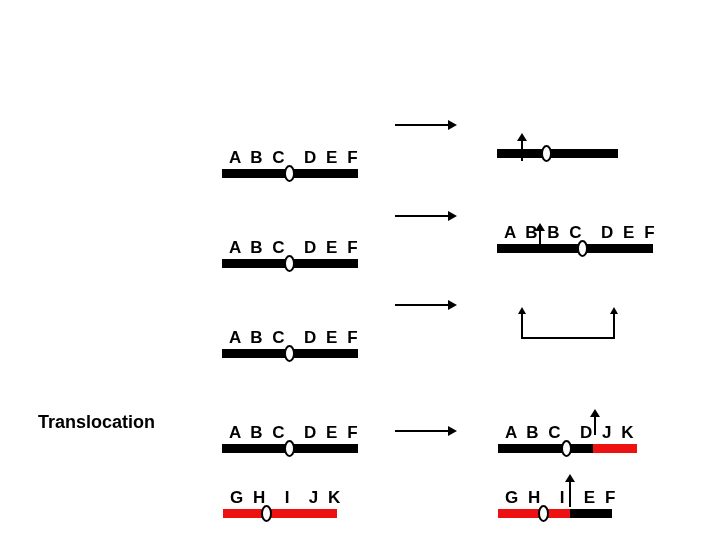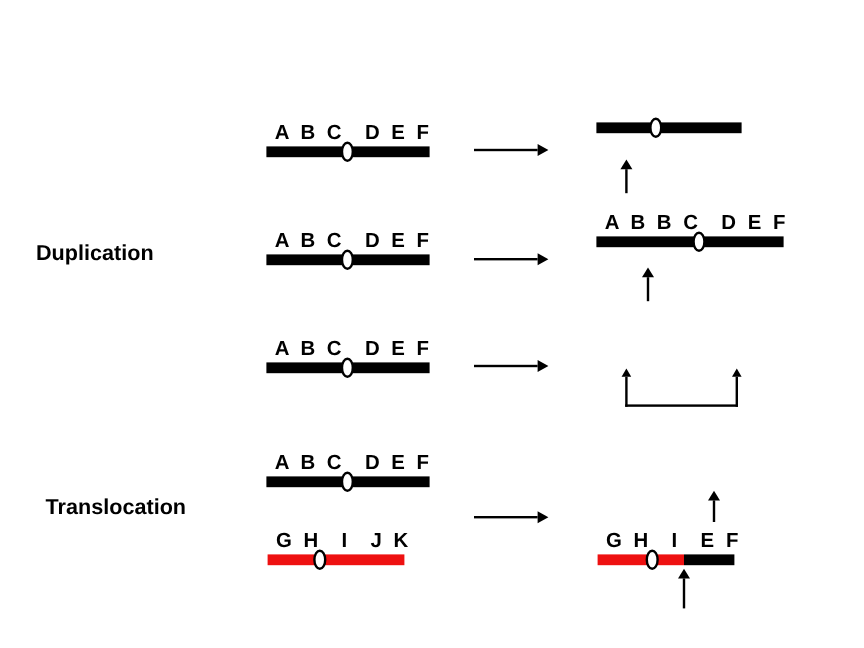--- a/index.html
+++ b/index.html
@@ -8,21 +8,21 @@
     font-family:"Liberation Sans", sans-serif;color:#000;
   }
   .title{
     position:absolute;left:14px;top:22px;margin:0;
     font-size:23px;font-weight:bold;white-space:nowrap;letter-spacing:0px;
   }
   .row-label{
     position:absolute;font-size:18px;font-weight:bold;white-space:nowrap;
   }
   
-  .chrom{position:absolute;}
+  .chrom{position:absolute;margin-top:47px;}
   .letters{
     font-size:17px;font-weight:bold;line-height:20px;white-space:pre;
     word-spacing:5px;padding-left:7px;height:20px;
   }
   .bar{position:relative;margin-top:1px;height:9px;display:flex;}
   .seg{height:9px;display:block;}
   .seg.black{background:#000000;}
   .seg.red{background:#ee1111;}
   .centromere{
     position:absolute;top:-4px;width:11px;height:17px;box-sizing:border-box;
@@ -66,21 +66,20 @@
     <div class="bar">
       <span class="seg black" style="width:121px"></span>
       <span class="centromere" style="left:44px"></span>
     </div>
   </div>
   <div class="up-arrow" style="left:517px;top:133px;height:28px">
     <span class="head"></span>
       <span class="stem"></span>
   </div>
 
-  <div class="row-label" style="left:30px;top:201px">Duplication</div>
 
   <div class="chrom" style="left:222px;top:191px;width:136px">
     <div class="letters">A B C  D E F</div>
     <div class="bar">
       <span class="seg black" style="width:136px"></span>
       <span class="centromere" style="left:62px"></span>
     </div>
   </div>
 
   <div class="h-arrow" style="left:395px;top:210px">
@@ -135,20 +134,28 @@
       <span class="seg red" style="width:114px"></span>
       <span class="centromere" style="left:38px"></span>
     </div>
   </div>
 
   <div class="h-arrow" style="left:395px;top:425px">
     <span class="shaft"></span>
       <span class="head"></span>
   </div>
 
+  <div class="chrom" style="left:498px;top:376px;width:139px">
+    <div class="letters">A B C  D J K</div>
+    <div class="bar">
+      <span class="seg black" style="width:95px"></span>
+      <span class="seg red" style="width:44px"></span>
+      <span class="centromere" style="left:63px"></span>
+    </div>
+  </div>
   <div class="up-arrow" style="left:590px;top:409px;height:26px">
     <span class="head"></span>
       <span class="stem"></span>
   </div>
 
   <div class="chrom" style="left:498px;top:441px;width:114px">
     <div class="letters">G H  I  E F</div>
     <div class="bar">
       <span class="seg red" style="width:72px"></span>
       <span class="seg black" style="width:42px"></span>

